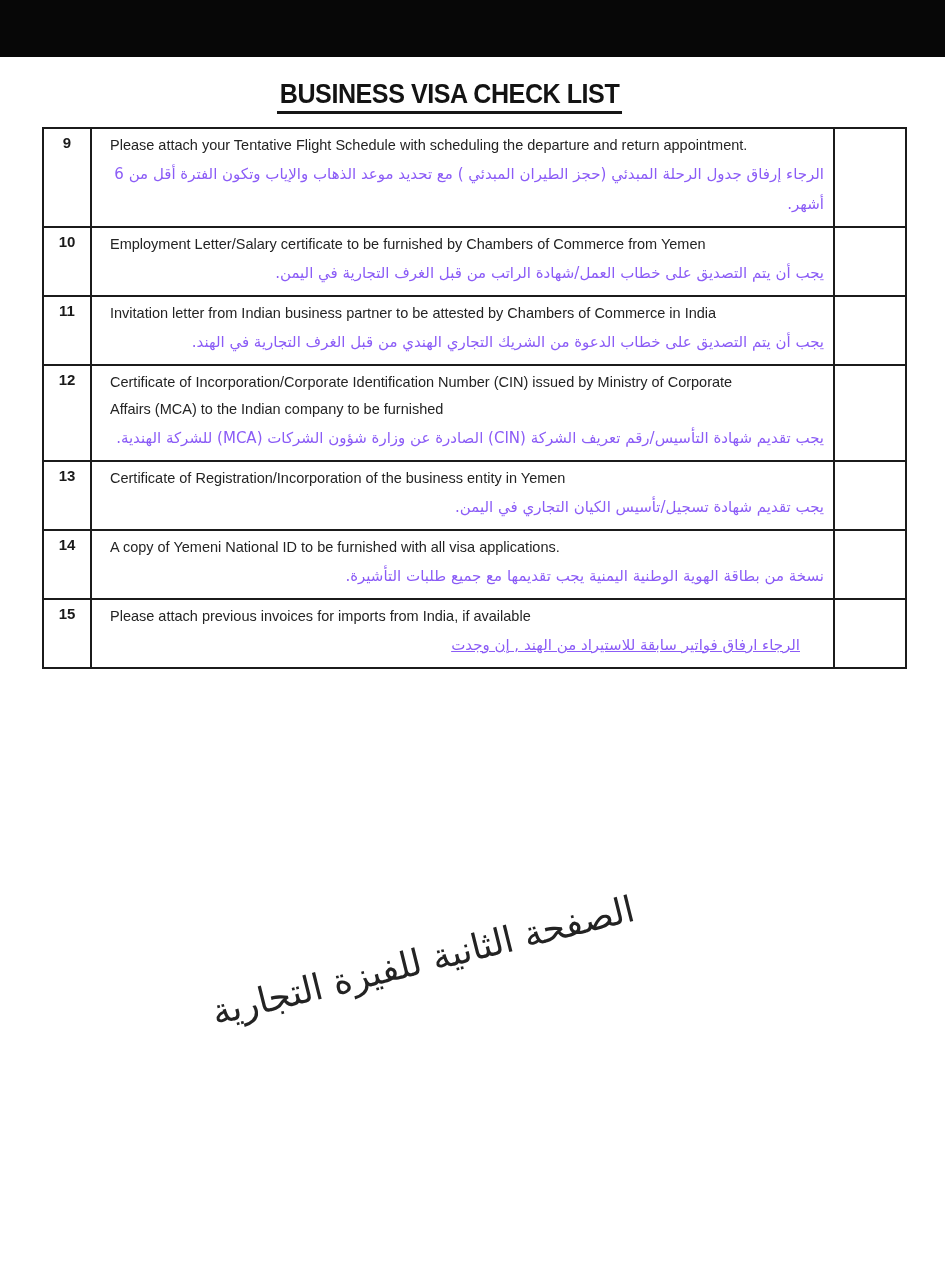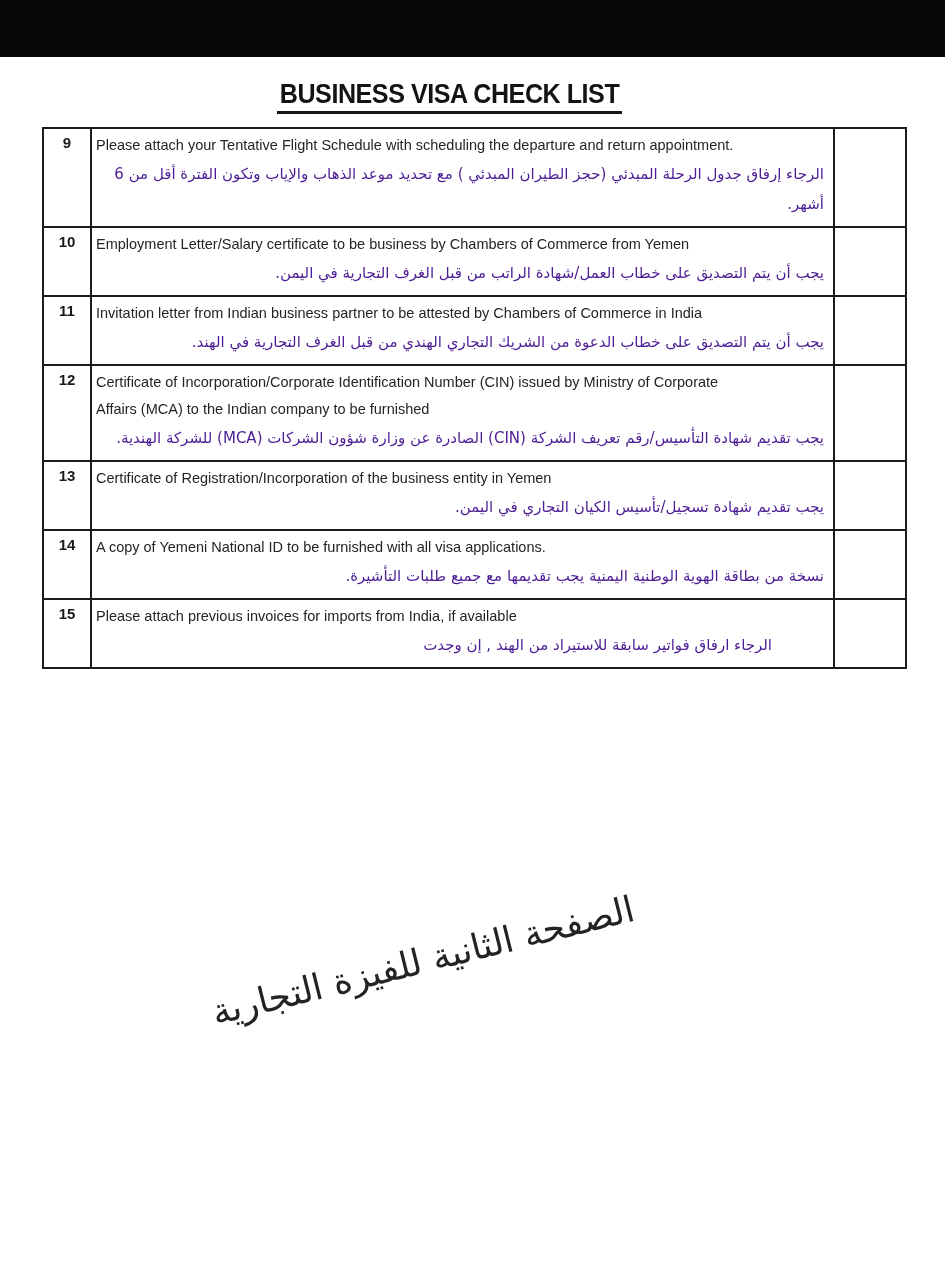--- a/index.html
+++ b/index.html
@@ -61,41 +61,41 @@
     overflow: hidden;
   }
   td.num-cell {
     text-align: center;
     font-weight: bold;
     font-size: 15px;
     color: #1a1a1a;
     padding-top: 5px;
   }
   td.content-cell {
-    padding: 3px 9px 7px 4px;
+    padding: 3px 9px 7px 18px;
   }
   td.check-cell {
     background: #ffffff;
   }
   .en {
     font-family: "Liberation Sans", sans-serif;
     font-size: 14.5px;
     line-height: 27px;
     color: #242424;
     text-align: left;
   }
   .ar {
     font-family: "DejaVu Sans", sans-serif;
     font-size: 15px;
     line-height: 30px;
-    color: #4c1d95;
+    color: #8b5cf6;
     direction: rtl;
   }
   
-  tbody tr:nth-child(7) .ar { margin-right: 52px; }
+  tbody tr:nth-child(7) .ar { margin-right: 24px; text-decoration: underline; }
   tbody tr:nth-child(8) .ar { margin-right: 96px; }
   tbody tr:nth-child(9) .ar { margin-right: 50px; font-size: 19px; line-height: 34px; }
 
   
   .watermark {
     position: absolute;
     left: 168px;
     top: 940px;
     width: 510px;
     text-align: center;
@@ -130,21 +130,21 @@
           <div class="en">Please attach your Tentative Flight Schedule with scheduling the departure and return appointment.</div>
           <div class="ar" dir="rtl">الرجاء إرفاق جدول الرحلة المبدئي (حجز الطيران المبدئي )  مع تحديد موعد الذهاب والإياب وتكون الفترة أقل من 6</div>
           <div class="ar" dir="rtl">أشهر.</div>
         </td>
     <td class="check-cell"></td>
   </tr>
 
   <tr>
     <td class="num-cell">10</td>
     <td class="content-cell">
-          <div class="en">Employment Letter/Salary certificate to be business by Chambers of Commerce from Yemen</div>
+          <div class="en">Employment Letter/Salary certificate to be furnished by Chambers of Commerce from Yemen</div>
           <div class="ar" dir="rtl">يجب أن يتم التصديق على خطاب العمل/شهادة الراتب من قبل الغرف التجارية في اليمن.</div>
         </td>
     <td class="check-cell"></td>
   </tr>
 
   <tr>
     <td class="num-cell">11</td>
     <td class="content-cell">
           <div class="en">Invitation letter from Indian business partner to be attested by Chambers of Commerce in India</div>
           <div class="ar" dir="rtl">يجب أن يتم التصديق على خطاب الدعوة من الشريك التجاري الهندي من قبل الغرف التجارية في الهند.</div>

